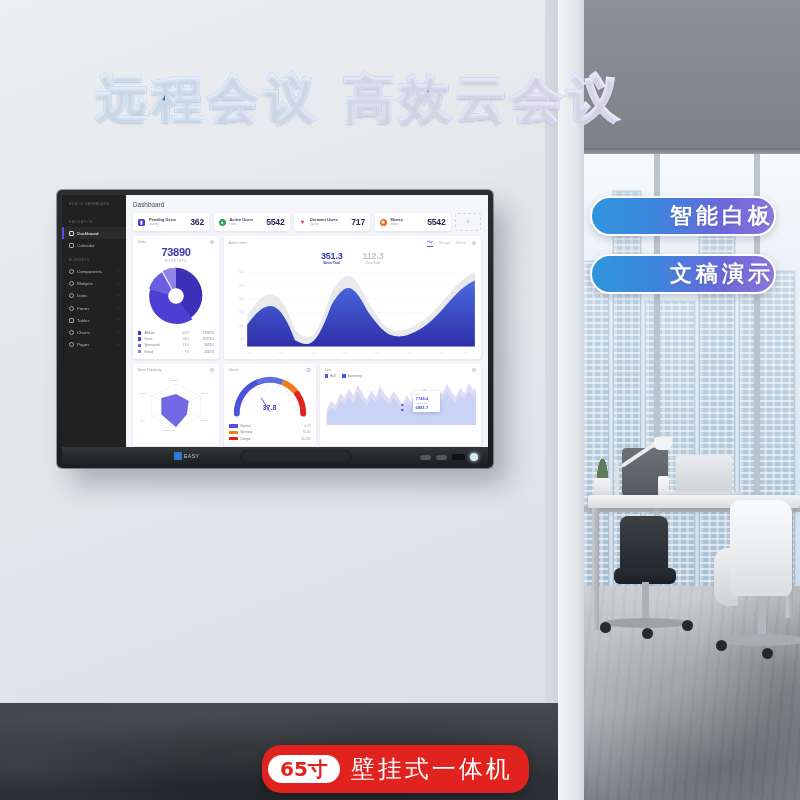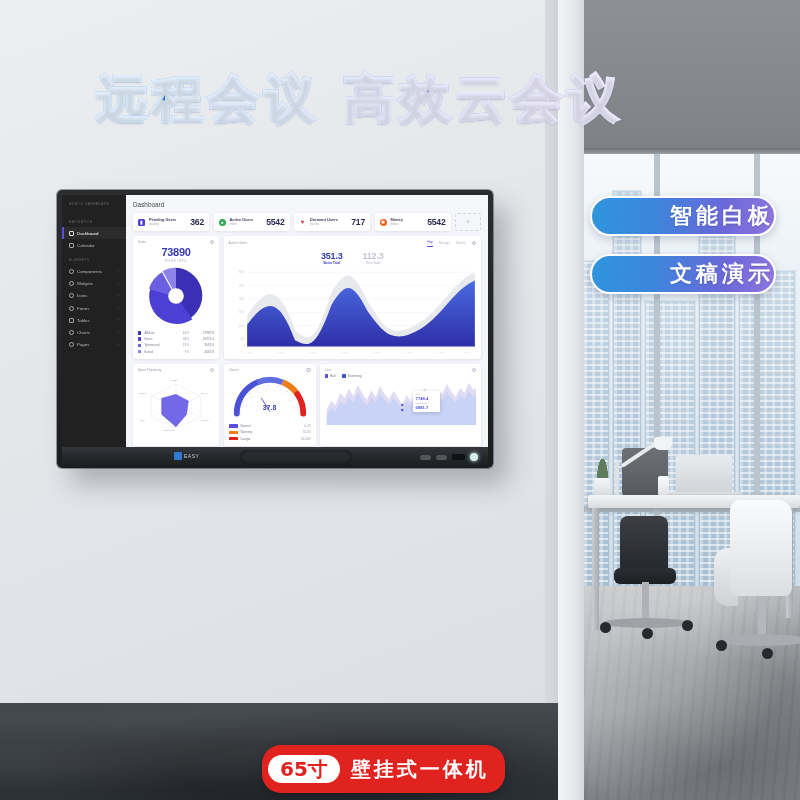--- a/index.html
+++ b/index.html
@@ -330,21 +330,21 @@
     display:flex; align-items:center; gap:11px;
     box-shadow:0 3px 8px rgba(0,0,0,.22);
     margin-top:32px;
   }
   .badge-size{
     background:#fff; color:#e0231f; border-radius:14px;
     padding:3px 12px; font-size:20px; font-weight:bold;
     font-family:"DejaVu Sans", sans-serif; line-height:1.1;
   }
   .badge-text{
-    color:#fff; font-size:20px; font-weight:bold; letter-spacing:3px;
+    color:#fff; font-size:24px; font-weight:normal; letter-spacing:3px;
     font-family:"DejaVu Sans", sans-serif;
   }
 </style>
 </head>
 <body>
 
 <div id="scene">
   <div class="wall-left"></div>
   <div class="wall-left-edge"></div>
   <div class="floor-left"></div>

